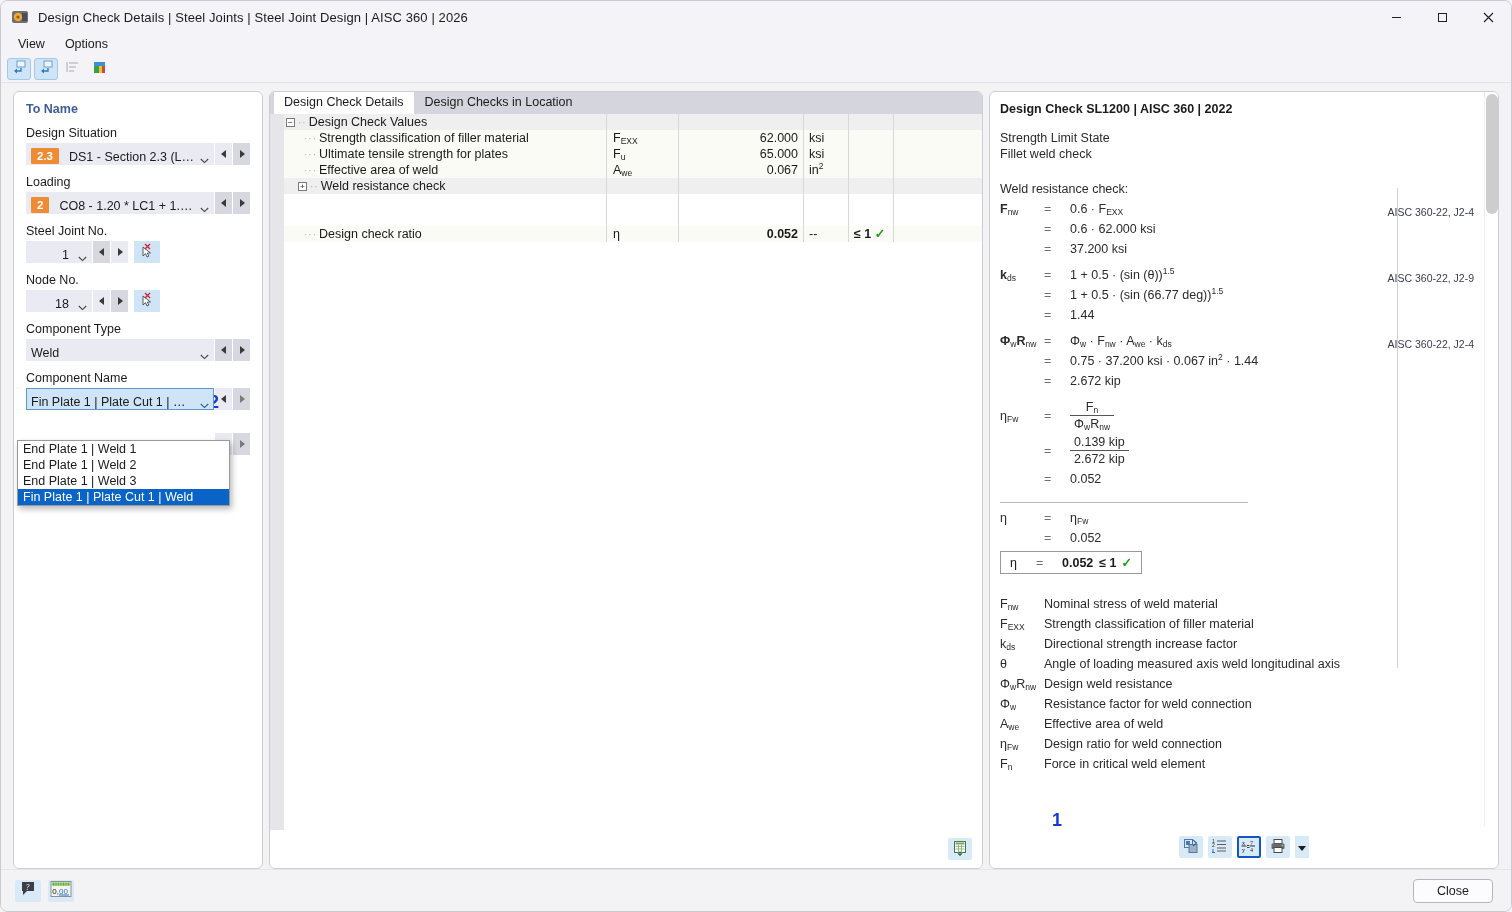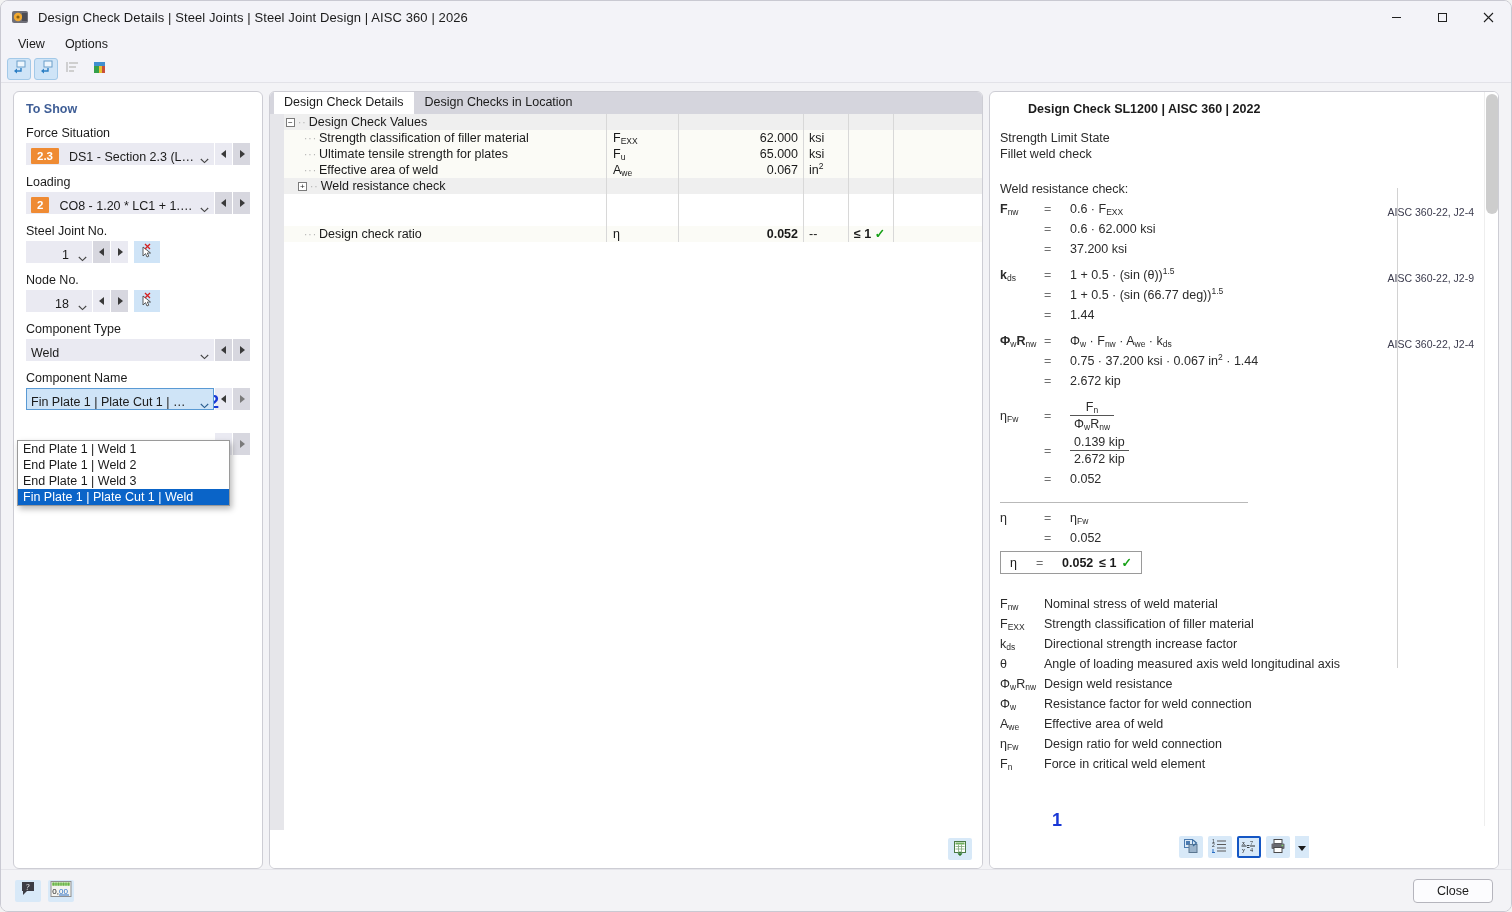--- a/index.html
+++ b/index.html
@@ -179,21 +179,21 @@
   .right-panel {
     width:510px; flex:0 0 510px;
     background:#ffffff;
     border:1px solid #cdcdd4;
     border-radius:6px;
     position:relative;
     display:flex; flex-direction:column;
     overflow:hidden;
   }
   .rp-scroll { flex:1 1 auto; position:relative; overflow:hidden; padding:10px 0 0 10px; }
-  .rp-title { font-weight:bold; font-size:12.5px; color:#1b1b1b; margin-bottom:14px;margin-left:28px; }
+  .rp-title { font-weight:bold; font-size:12.5px; color:#1b1b1b; margin-bottom:14px; }
   .rp-sub { font-size:12.5px; color:#2b2b2b; line-height:16px; }
   .rp-section { font-size:12.5px; color:#2b2b2b; margin-top:20px; }
   .divline { position:absolute; left:407px; top:96px; width:1px; height:480px; background:#d2d2d2; }
   .ref { position:absolute; right:24px; font-size:10.5px; color:#3b3b4d; white-space:nowrap; }
   .eq { display:flex; align-items:baseline; font-size:12.5px; color:#2b2b2b; margin-top:6px; }
   .eq .lhs { flex:0 0 44px; }
   .eq .eqs { flex:0 0 26px; color:#707070; }
   .eq .rhs { flex:1 1 auto; }
   sub { font-size:8.5px; vertical-align:baseline; position:relative; top:2px; }
   sup { font-size:8.5px; vertical-align:baseline; position:relative; top:-5px; }
@@ -318,23 +318,23 @@
           <rect x="7" y="7" width="3" height="7" fill="#e8c232"></rect>
           <rect x="10" y="7" width="3" height="7" fill="#c94f3a"></rect>
         </svg>
       </span>
     </div>
   </div>
 
   <div class="body-area">
 
     <div class="left-panel">
-      <div class="to-show">To Show</div>
-
-      <div class="field-label">Force Situation</div>
+      <div class="to-show">To Name</div>
+
+      <div class="field-label">Design Situation</div>
       <div class="combo-row">
         <div class="combo">
           <span class="badge">2.3</span>
           <span class="combo-text">DS1 - Section 2.3 (LRFD), 1. ...</span>
           <span class="chev">
             <svg width="9" height="6" viewBox="0 0 9 6">
                 <path d="M0.8 1 L4.5 4.6 L8.2 1" stroke="#444" stroke-width="1.1" fill="none"></path>
               </svg>
           </span>
         </div>

